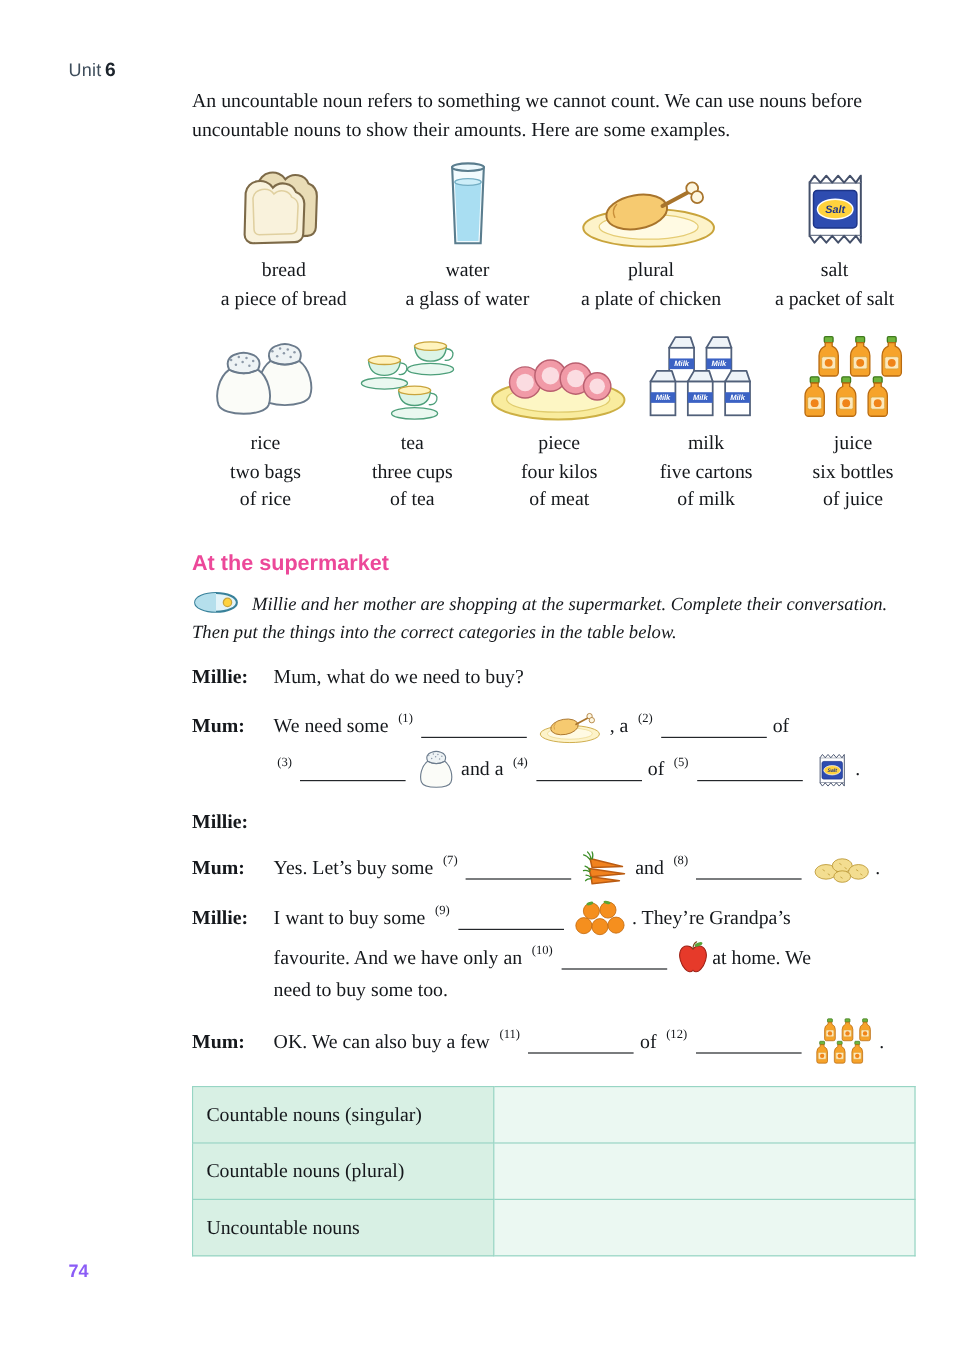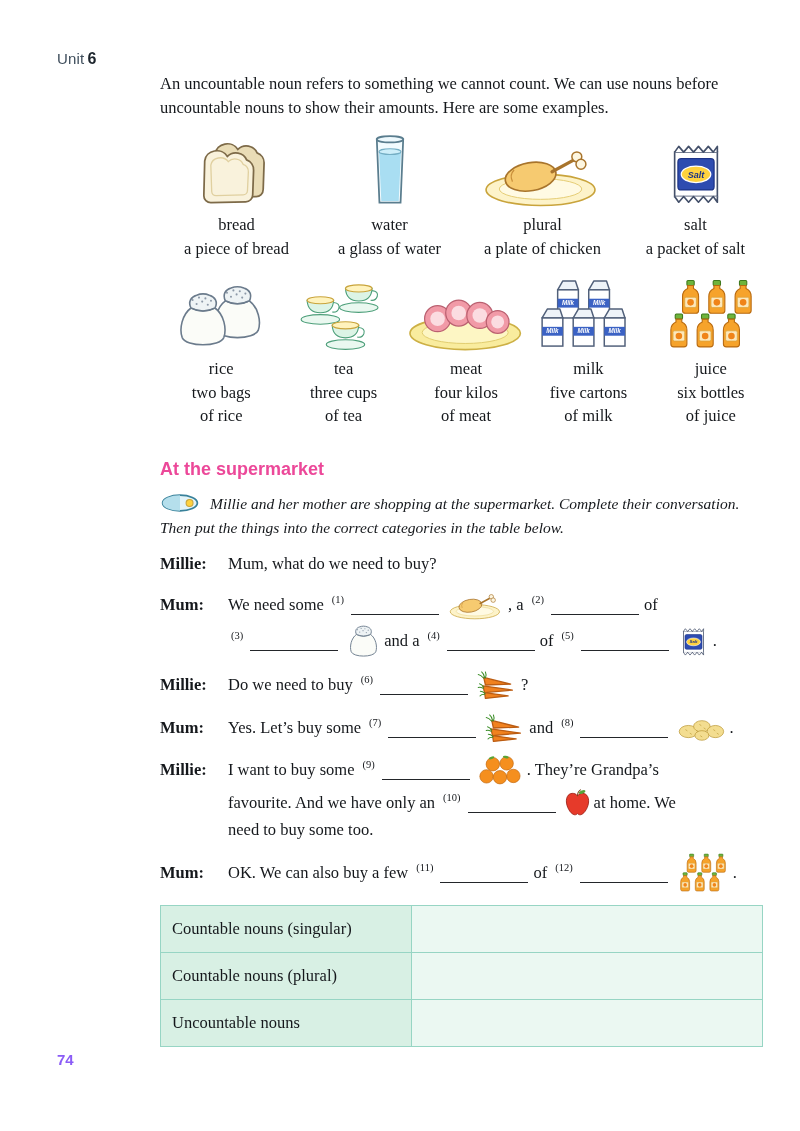--- a/index.html
+++ b/index.html
@@ -283,21 +283,21 @@
         <div class="ex-noun">tea</div>
         <div class="ex-amount">three cups</div>
         <div class="ex-amount">of tea</div>
       </div>
       <div class="ex-item">
         <div class="ex-art">
             <svg width="122" height="69">
               <use href="#ic-meat"></use>
             </svg>
           </div>
-        <div class="ex-noun">meat</div>
+        <div class="ex-noun">piece</div>
         <div class="ex-amount">four kilos</div>
         <div class="ex-amount">of meat</div>
       </div>
       <div class="ex-item">
         <div class="ex-art">
             <svg width="104" height="74">
               <use href="#ic-milk"></use>
             </svg>
           </div>
         <div class="ex-noun">milk</div>
@@ -363,31 +363,20 @@
             <svg width="31" height="33">
                 <use href="#ic-salt"></use>
               </svg>
             <span class="d-txt">.</span>
           </div>
         </div>
       </div>
 
       <div class="d-line mt8">
         <div class="d-speaker" style="padding-top:5px">Millie:</div>
-        <div class="d-body">
-          <div class="d-row mh34">
-            <span class="d-txt">Do we need to buy</span>
-            <span class="sup">(6)</span>
-            <span class="blank"></span>
-            <svg width="40" height="34">
-                <use href="#ic-carrots"></use>
-              </svg>
-            <span class="d-txt">?</span>
-          </div>
-        </div>
       </div>
 
       <div class="d-line mt8">
         <div class="d-speaker" style="padding-top:6px">Mum:</div>
         <div class="d-body">
           <div class="d-row mh36">
             <span class="d-txt">Yes. Let’s buy some</span>
             <span class="sup">(7)</span>
             <span class="blank"></span>
             <svg width="40" height="34">

